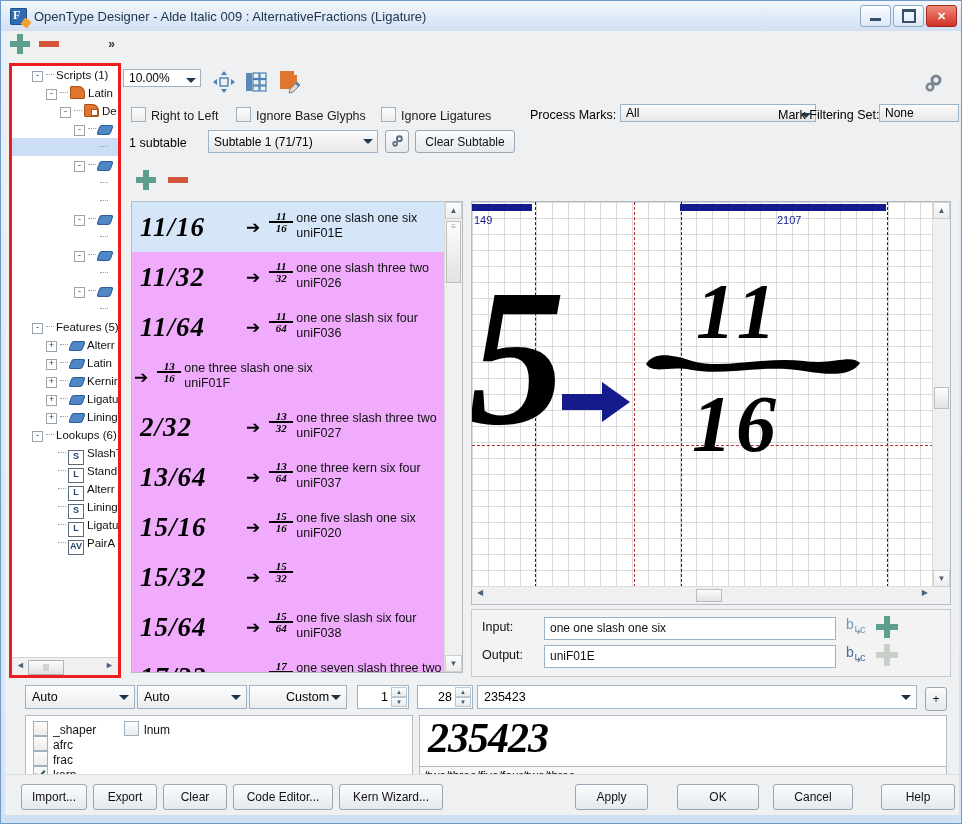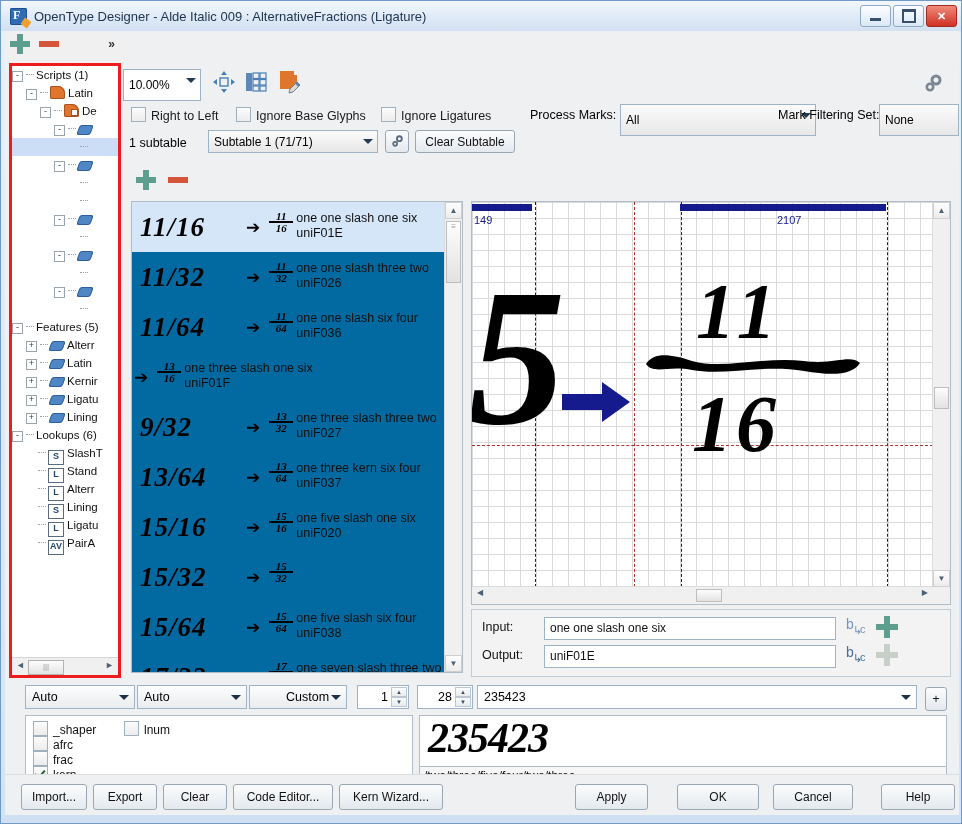--- a/index.html
+++ b/index.html
@@ -74,21 +74,21 @@
 
   
   #tree-panel{
     position:absolute;left:4px;top:32px;width:112px;height:615px;
     border:3px solid #ee1d1d;background:#fff;box-sizing:border-box;
     overflow:hidden;
   }
   #tree-scroll{position:absolute;left:0;top:0;right:0;bottom:18px;overflow:hidden;}
   .tnode{
     position:relative;height:18px;line-height:18px;white-space:nowrap;
-    font-size:11.5px;color:#111;padding-left:0;
+    font-size:11.5px;color:#111;padding-left:20px;
   }
   .tnode.sel{background:#cbdef5;}
   .tnode .exp{
     display:inline-block;width:9px;height:9px;border:1px solid #9aa4ad;
     background:#fff;font-size:9px;line-height:7px;text-align:center;
     color:#3b3b3b;margin-right:3px;vertical-align:1px;
   }
   .tnode .exp.none{border:none;background:none;}
   .dots{display:inline-block;width:8px;border-bottom:1px dotted #9aa4ad;vertical-align:4px;margin-right:2px;}
   .ico{display:inline-block;width:15px;height:13px;vertical-align:-2px;margin-right:3px;position:relative;}
@@ -114,21 +114,21 @@
   #tree-hscroll .thumb{
     position:absolute;left:16px;top:2px;width:34px;height:13px;
     background:linear-gradient(#fdfdfd,#e3e3e3);border:1px solid #b3b3b3;
     text-align:center;font-size:8px;color:#999;line-height:11px;
   }
 
   
   #zoomrow{position:absolute;left:118px;top:34px;height:34px;right:4px;}
   .combo{
     position:relative;border:1px solid #9fb3c7;background:#fff;
-    height:32px;box-sizing:border-box;font-size:12px;
+    height:18px;box-sizing:border-box;font-size:12px;
     display:flex;align-items:center;padding-left:5px;
   }
   .combo .arrow{
     position:absolute;right:4px;top:8px;width:0;height:0;
     border-left:5px solid transparent;border-right:5px solid transparent;
     border-top:5px solid #203a52;
   }
   .combo.gray{background:linear-gradient(#fbfbfb,#e7e7e7);}
   .tbtn{
     width:26px;height:26px;display:inline-block;position:relative;vertical-align:middle;
@@ -157,21 +157,21 @@
     border:1px solid #9aa7b3;border-radius:3px;
     background:linear-gradient(#fbfcfd,#e4e9ee);
     font-size:12px;color:#111;display:inline-flex;align-items:center;
     justify-content:center;box-sizing:border-box;
   }
 
   
   #list-toolbar{position:absolute;left:128px;top:136px;width:200px;height:30px;}
   #listpanel{
     position:absolute;left:126px;top:170px;width:332px;height:472px;
-    border:1px solid #b2bcc6;background:#0369a1;box-sizing:border-box;overflow:hidden;
+    border:1px solid #b2bcc6;background:#f0abfc;box-sizing:border-box;overflow:hidden;
   }
   .lrow{
     position:relative;height:50px;box-sizing:border-box;
     border-bottom:0px solid #eee;display:flex;align-items:center;
   }
   .lrow.sel{background:#d6e6f9;}
   .lrow .frac-in{
     font-family:"Liberation Serif",serif;font-style:italic;font-weight:bold;
     font-size:27px;letter-spacing:1px;margin-left:8px;white-space:nowrap;
     color:#000;min-width:104px;
@@ -511,21 +511,21 @@
               <span class="num">13</span>
               <span class="bar"></span>
               <span class="den">16</span>
             </span>
             <span class="names">
               <span class="n1">one three slash one six</span>
               <span class="n2">uniF01F</span>
             </span>
           </div>
           <div class="lrow">
-            <span class="frac-in">9/32</span>
+            <span class="frac-in">2/32</span>
             <span class="arrw">➔</span>
             <span class="stack">
               <span class="num">13</span>
               <span class="bar"></span>
               <span class="den">32</span>
             </span>
             <span class="names">
               <span class="n1">one three slash three two</span>
               <span class="n2">uniF027</span>
             </span>

